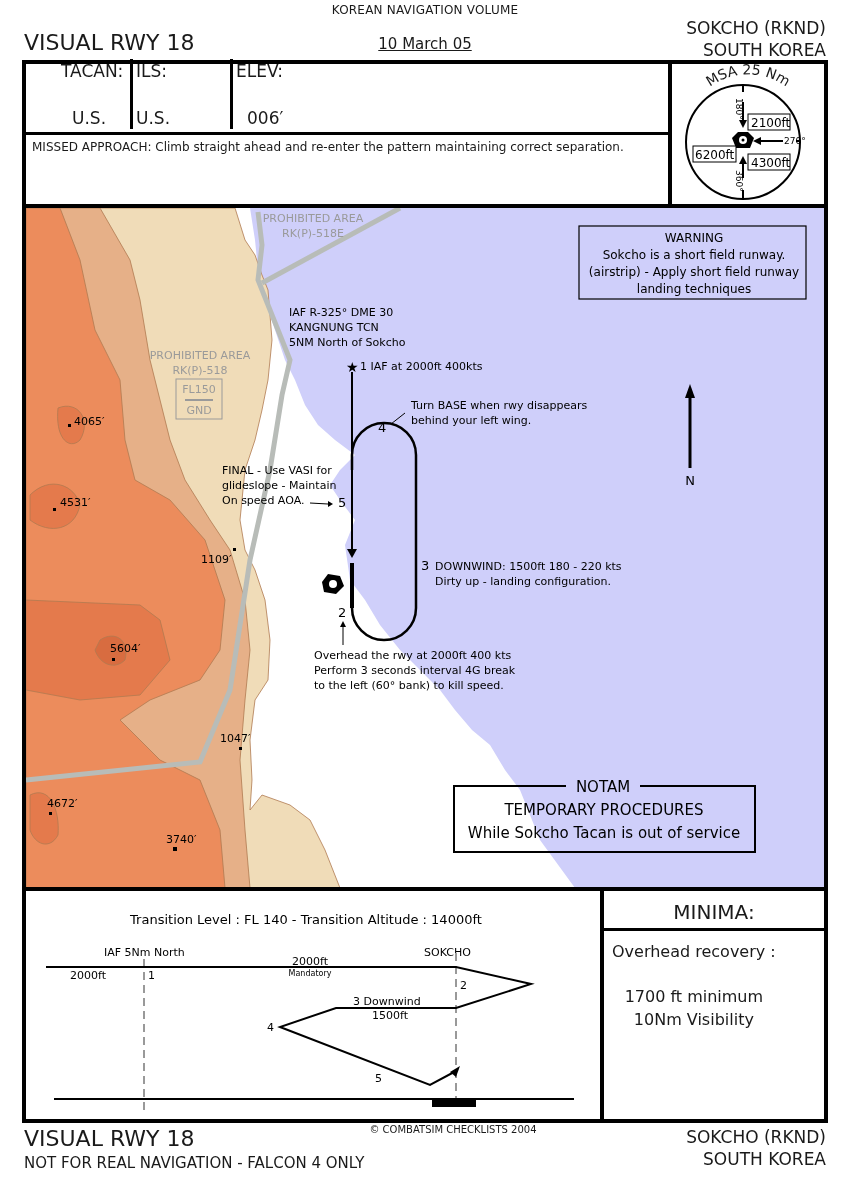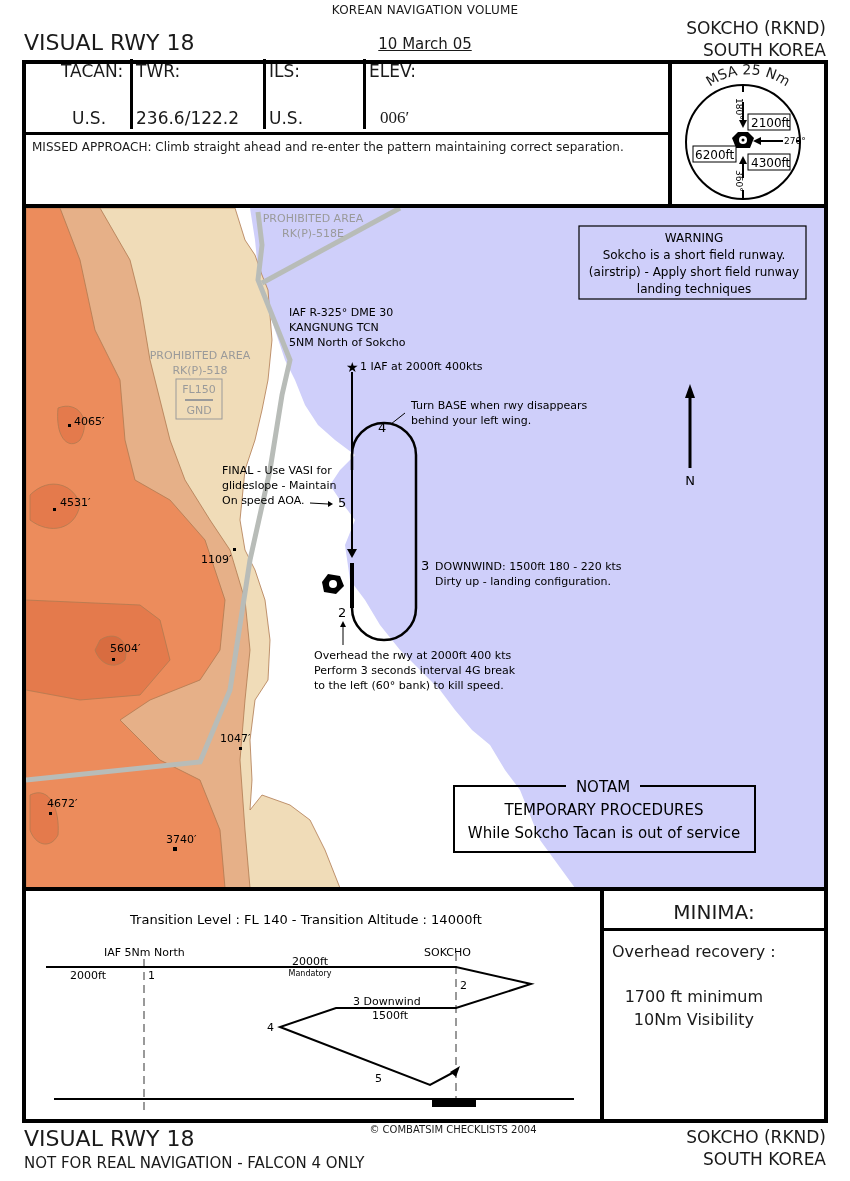--- a/index.html
+++ b/index.html
@@ -42,31 +42,27 @@
   <div>SOUTH KOREA</div>
 </div>
 
 <div class="abs frame"></div>
 
 <div class="abs info-row">
   <div class="cell" style="width:75px;">
     <span class="lbl">TACAN:</span>
     <span class="val" style="left:14px;">U.S.</span>
   </div>
-  <div class="cell" style="width:133px;">
-    <span class="lbl">TWR:</span>
-    <span class="val" style="left:3px;">236.6/122.2</span>
-  </div>
   <div class="cell" style="width:100px;">
     <span class="lbl">ILS:</span>
     <span class="val" style="left:3px;">U.S.</span>
   </div>
   <div class="cell" style="width:68px;border-right:none;text-align:center;">
     <span class="lbl">ELEV:</span>
-    <span class="val" style="left:14px;font-family:Liberation Serif, serif;">006′</span>
+    <span class="val" style="left:14px;">006′</span>
   </div>
 </div>
 <div class="abs row-divider"></div>
 <div class="abs missed">MISSED APPROACH: Climb straight ahead and re-enter the pattern maintaining correct separation.</div>
 <div class="abs msa-divider"></div>
 
 <svg class="abs" style="left:672px;top:64px;" width="152" height="140">
   <defs>
       <path id="msaArc" d="M 22 40 A 64 64 0 0 1 130 40"></path>
     </defs>

